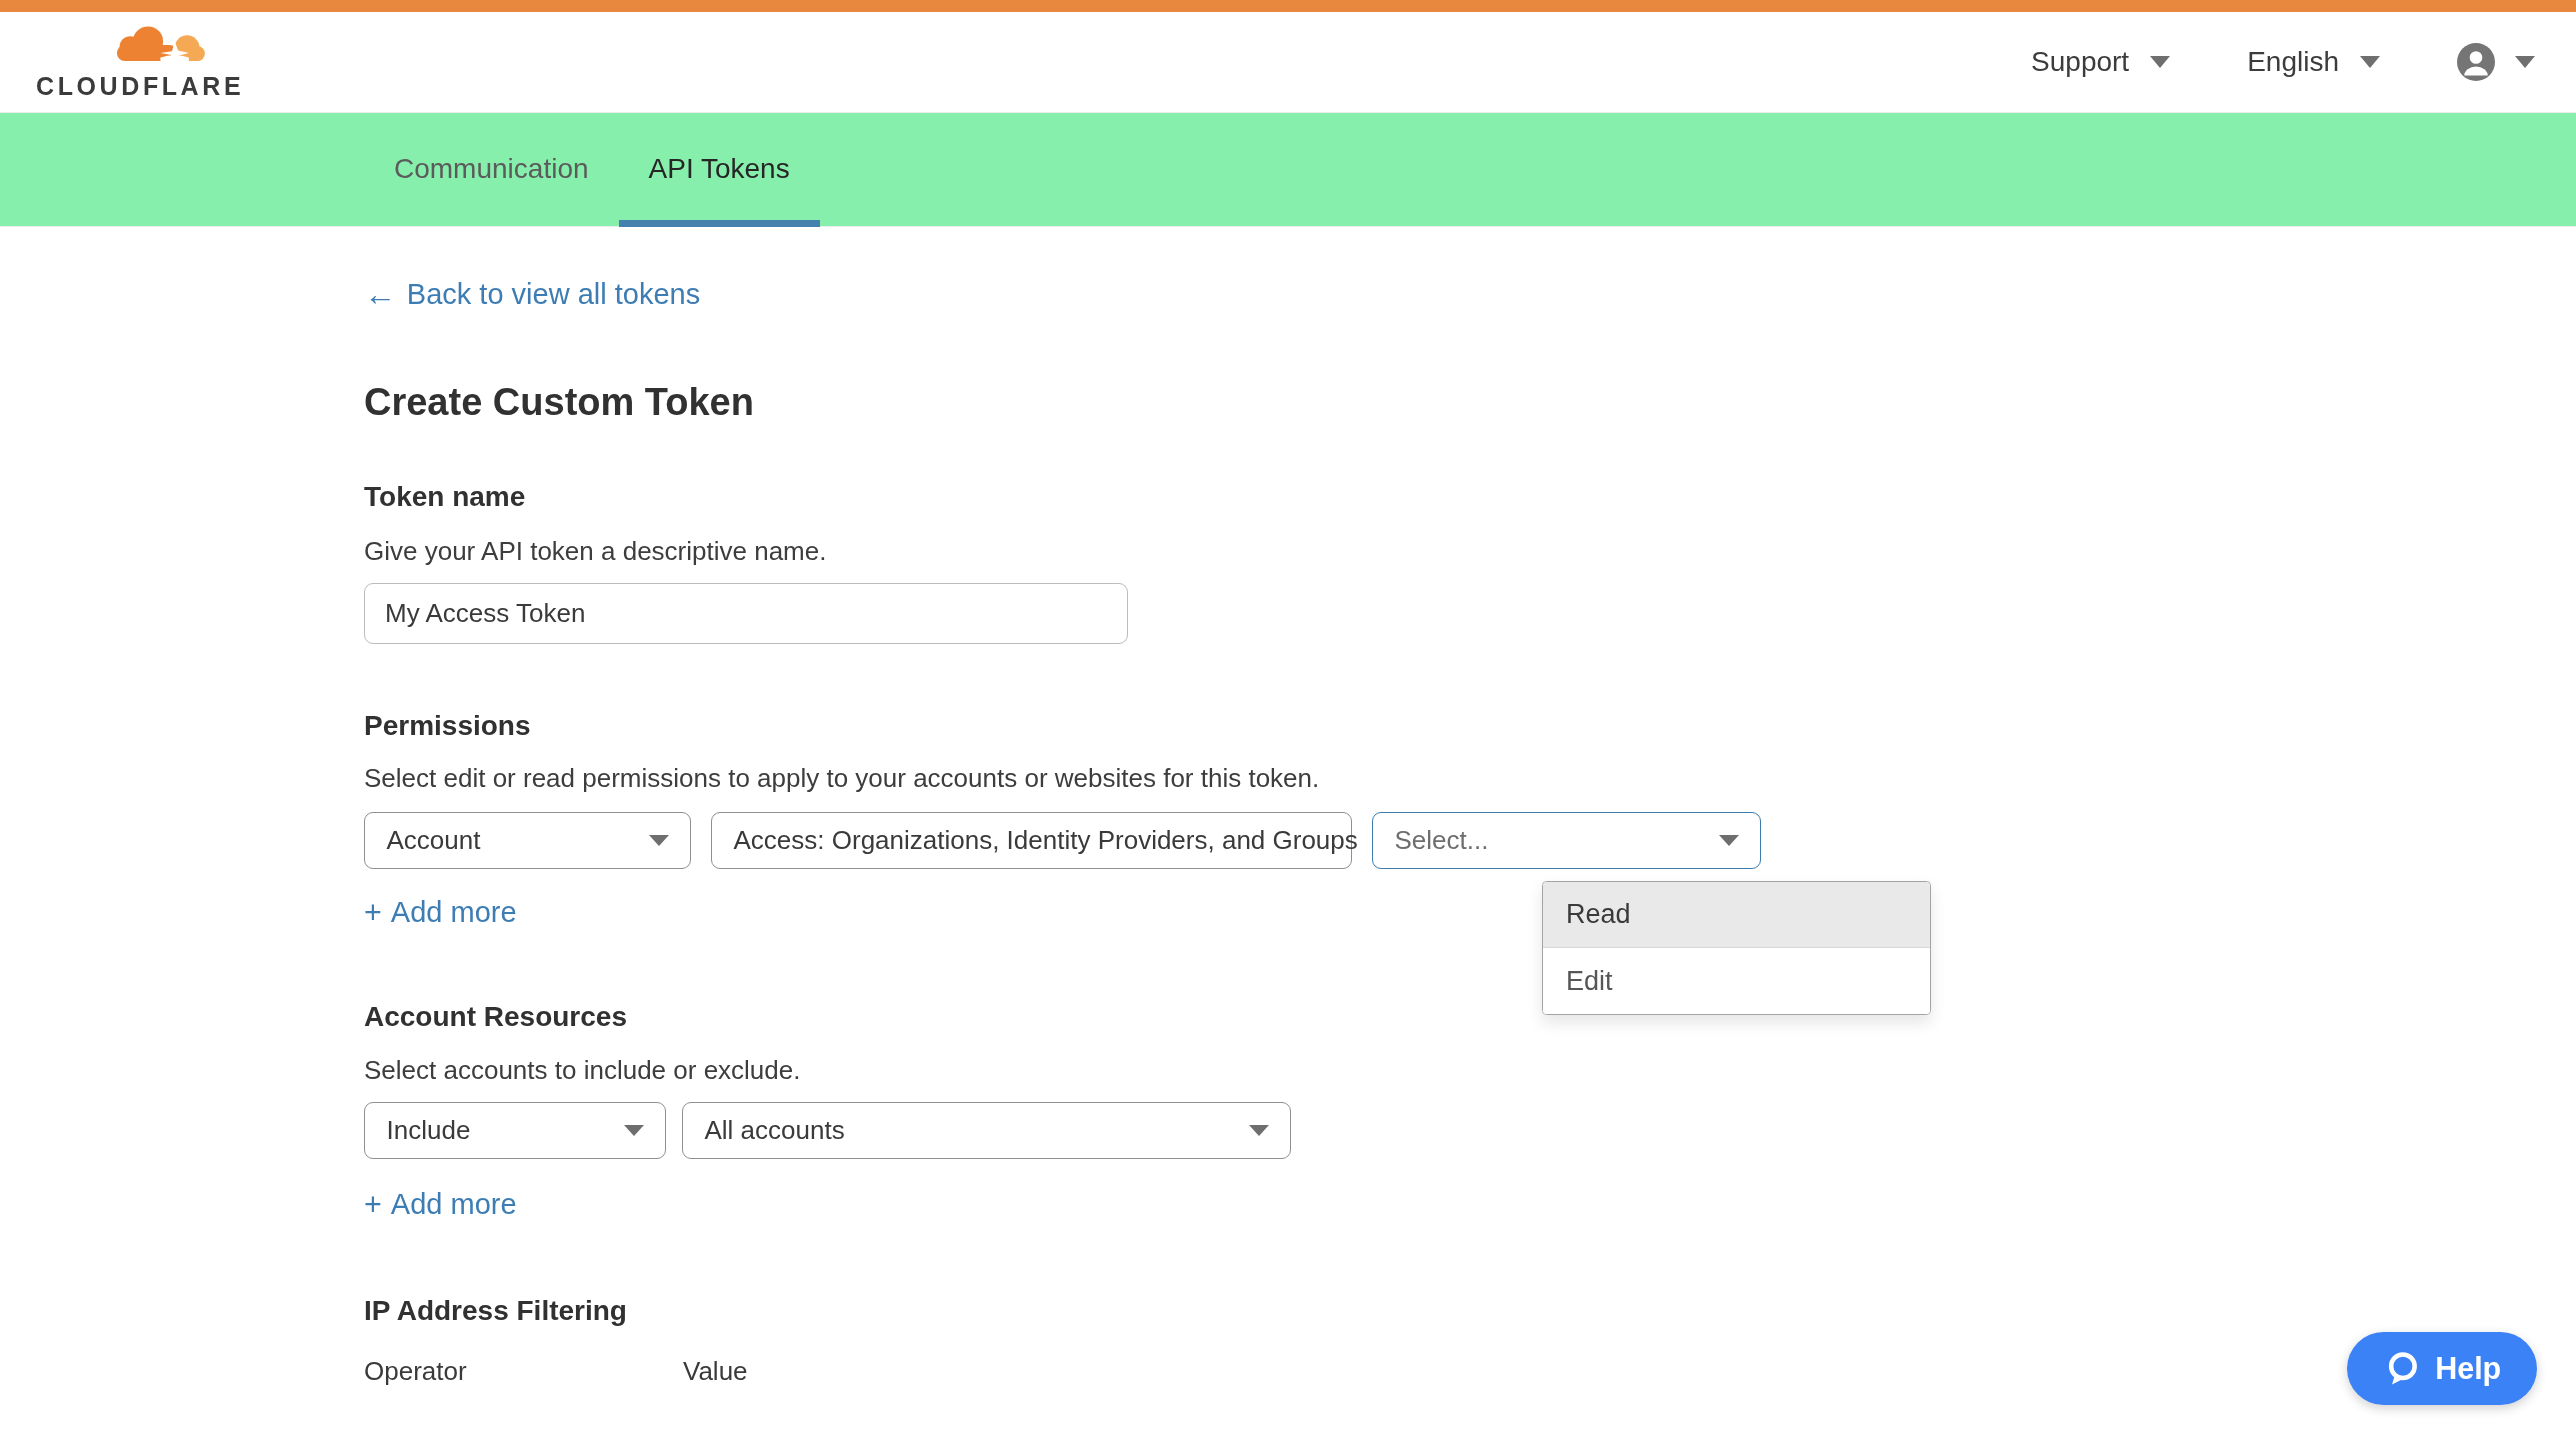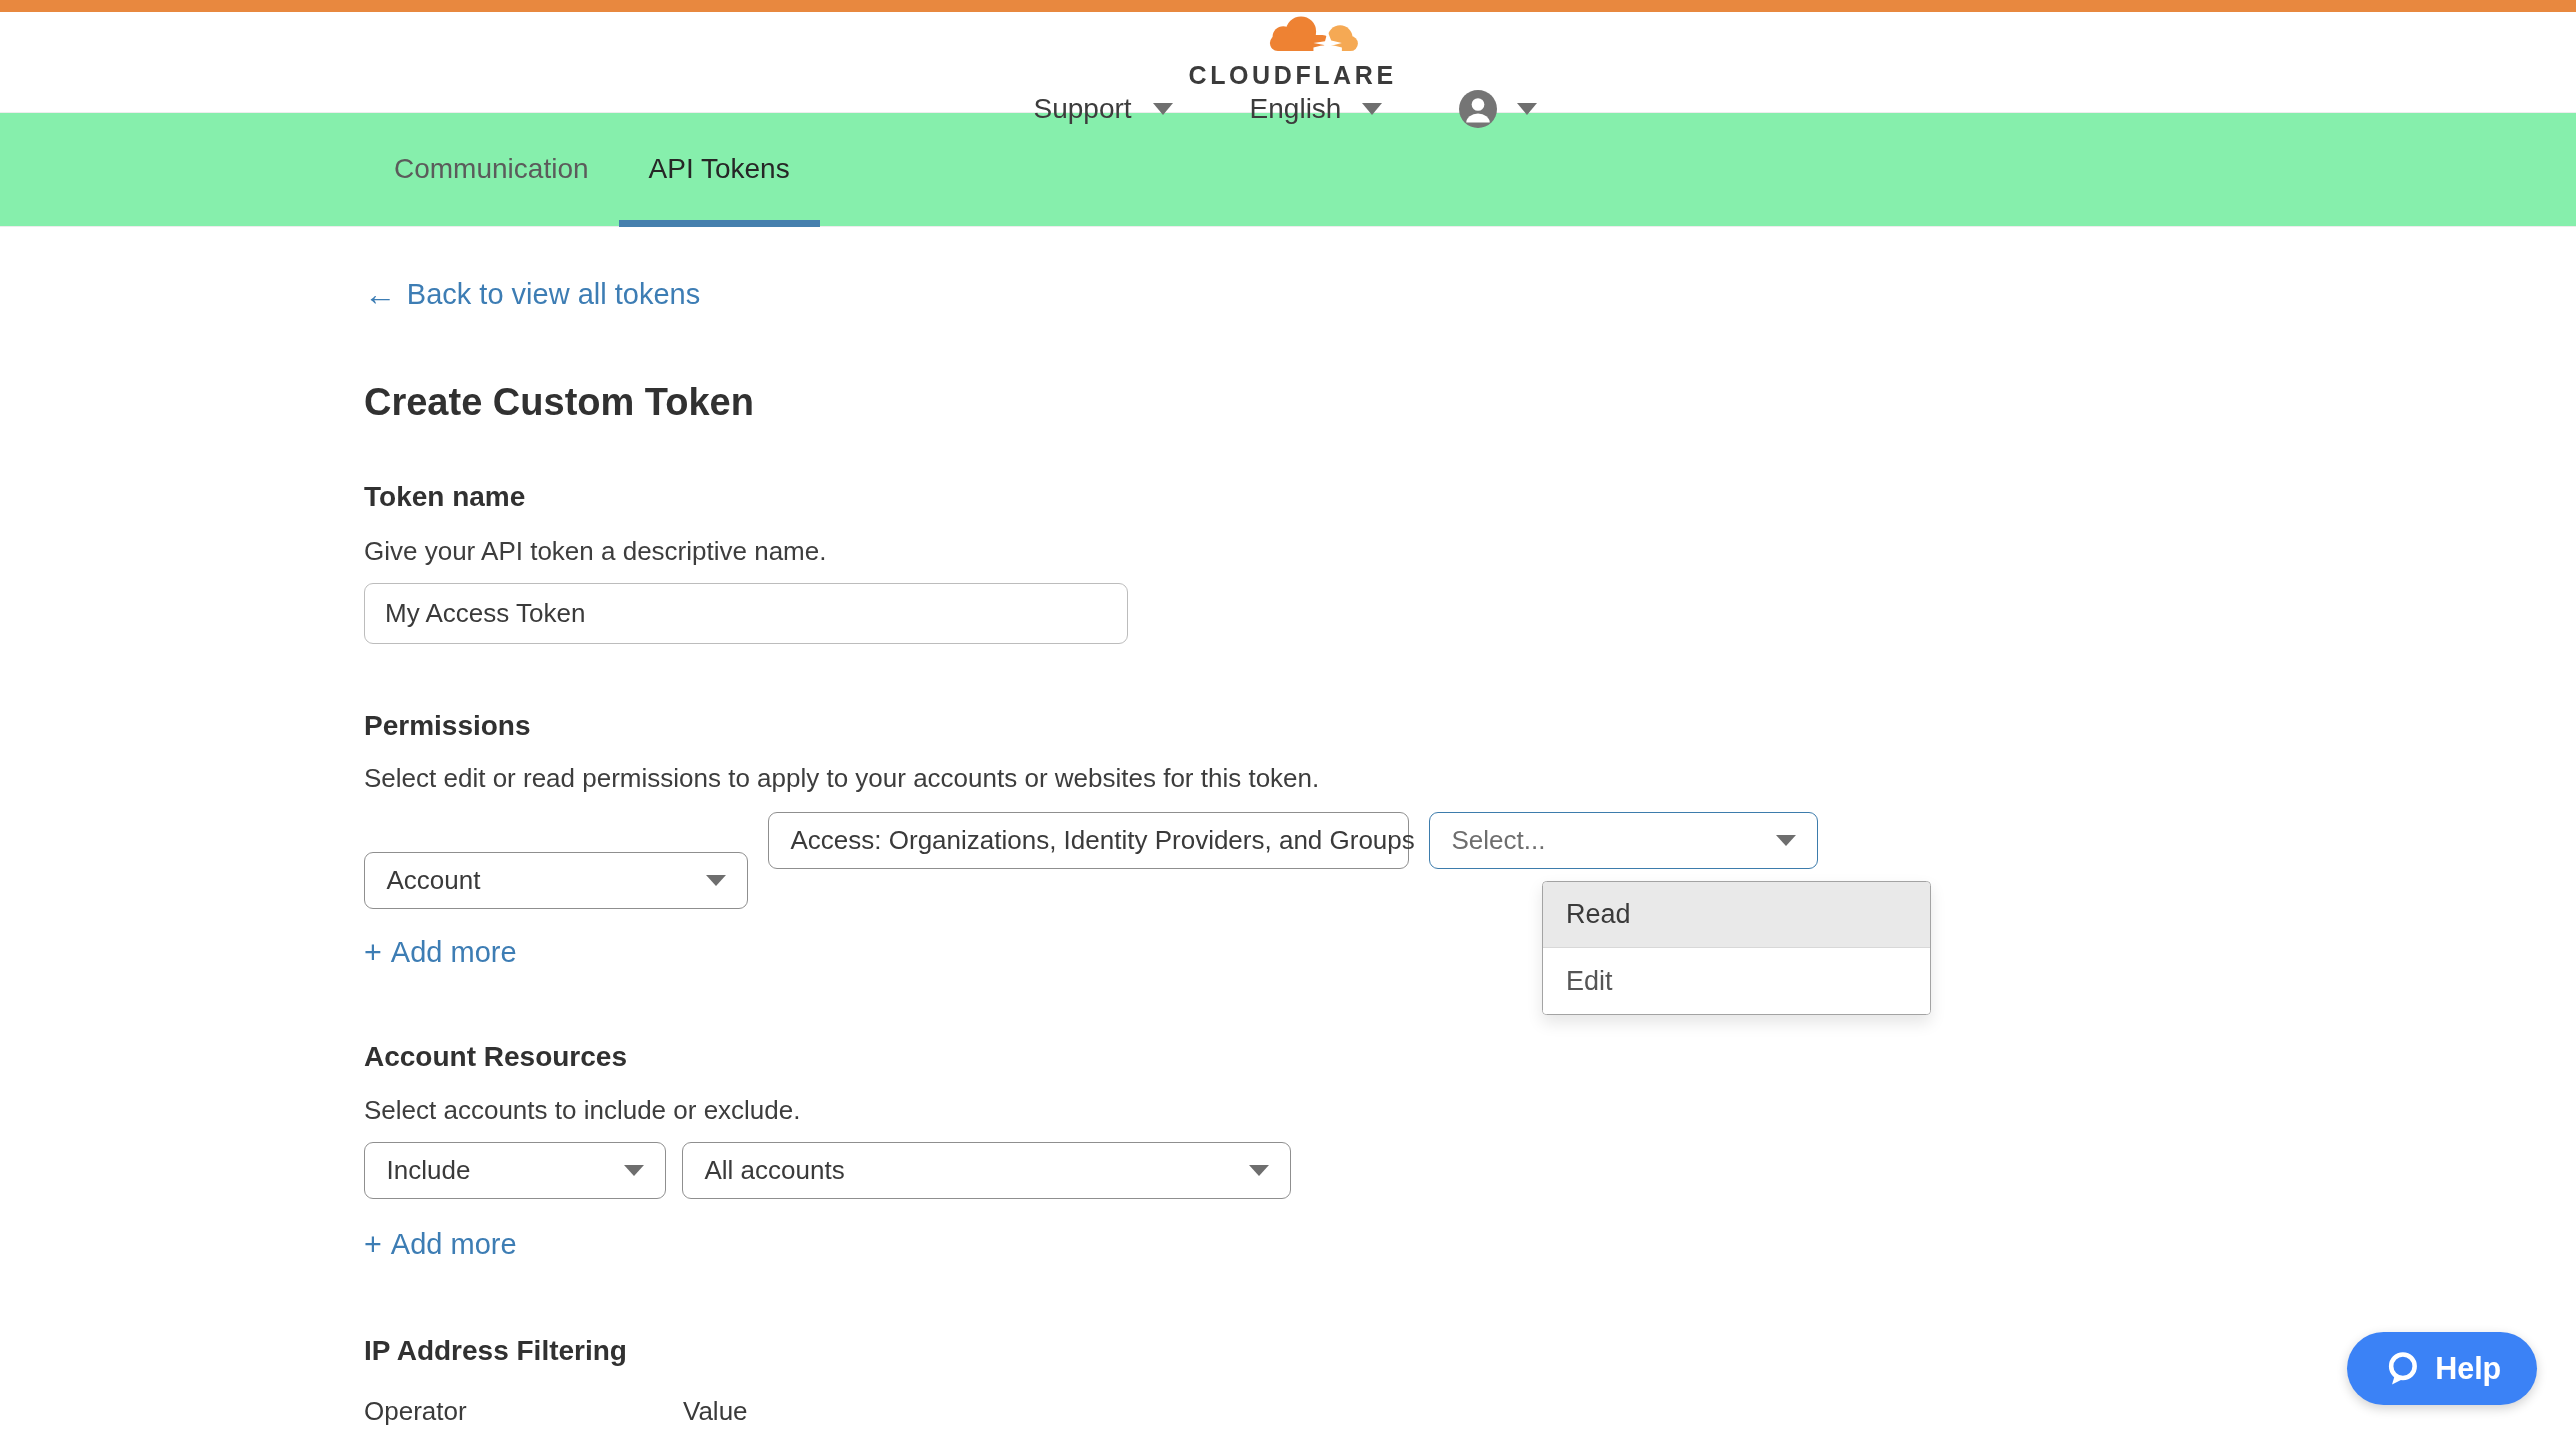--- a/index.html
+++ b/index.html
@@ -14,21 +14,20 @@
   
   .topbar { height:11.7px; background:#e8883f; }
 
   
   .site-header {
     height:101px;
     display:flex; align-items:center; justify-content:space-between;
     padding:0 41px 0 36px;
     border-bottom:0.9px solid #ededed;
     background:#fff;
-    flex-direction:column;
   }
   .logo { display:flex; flex-direction:column; width:194px; cursor:pointer; }
   .logo-cloud { align-self:center; transform:translateX(23px); }
   .logo-text {
     font-size:25px; font-weight:800; letter-spacing:3.6px;
     color:#3b3b3b; margin-top:1.8px; white-space:nowrap;
   }
   .hdr-right { display:flex; align-items:center; gap:77px; }
   .hdr-item { display:flex; align-items:center; gap:21px; font-size:28px; color:#3c3c3c; cursor:pointer; }
   .caret {
@@ -84,21 +83,21 @@
     padding:0 21.5px; font-size:26px; color:#3a3a3a; cursor:pointer; white-space:nowrap;
   }
   .select-box .caret-sm {
     width:0; height:0; margin-left:21.5px;
     border-left:10px solid transparent; border-right:10px solid transparent;
     border-top:11.7px solid #6e6e6e;
   }
   .select-box.focused { border-color:#3d7cac; }
   .select-box .placeholder { color:#6e6e6e; }
 
-  .w-scope { width:384px;margin-top:40px; }
+  .w-scope { width:327px; }
   .w-resource { width:641px; }
   .w-access { width:389px; }
 
   .dropdown-menu {
     position:absolute; top:69px; left:1178px; width:389px;
     background:#fff; border:0.9px solid #a3a3a3; border-radius:4.5px;
     box-shadow:0 7.2px 16px rgba(0,0,0,0.10); z-index:5; overflow:hidden;
   }
   .menu-item {
     height:66px; display:flex; align-items:center; padding:0 23px;

